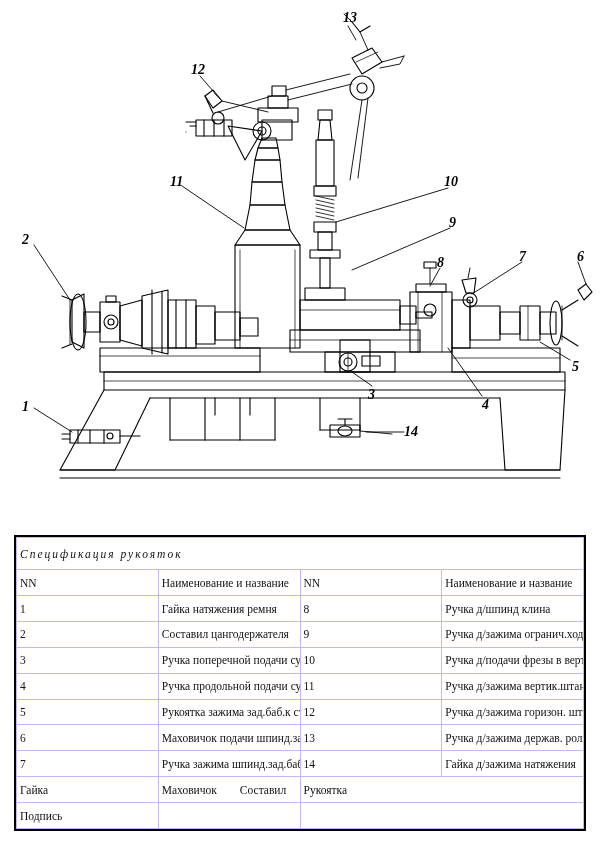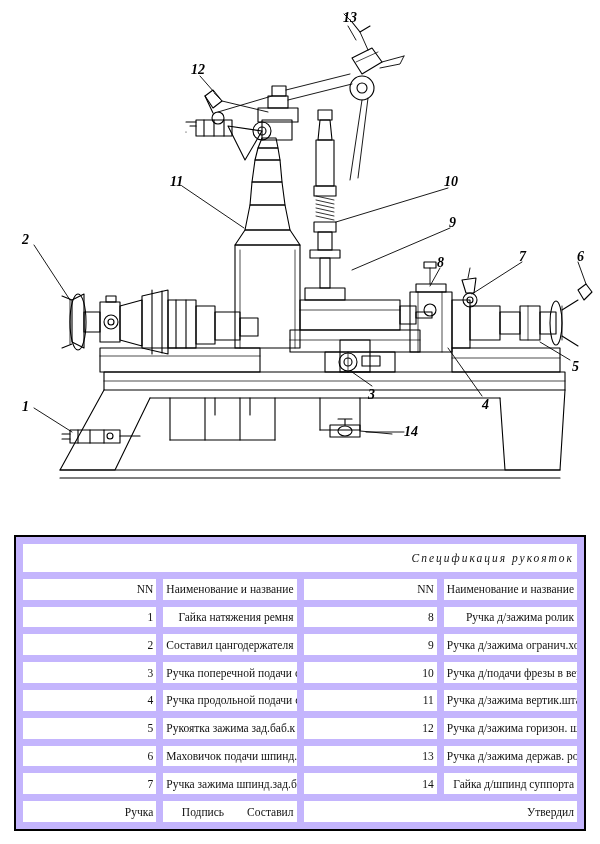--- a/index.html
+++ b/index.html
@@ -6,21 +6,21 @@
   body{width:600px;height:844px;position:relative;font-family:"Liberation Serif",serif;color:#111;overflow:hidden;}
   #sheet{position:absolute;left:0;top:0;width:600px;height:844px;}
   svg.layer{position:absolute;left:0;top:0;width:600px;height:844px;}
 
   
   .callout{position:absolute;font-family:"Liberation Serif",serif;font-size:14px;font-style:italic;font-weight:700;color:#000;line-height:1;}
 
   
   #spec{position:absolute;left:14px;top:535px;width:572px;height:296px;border:2px solid #000;box-sizing:border-box;}
   #spec table{border-collapse:collapse;width:100%;height:100%;table-layout:fixed;}
-  #spec td{border:7px solid #c4b5fd;padding:0 3px;font-size:11.5px;text-align:right;vertical-align:middle;white-space:nowrap;overflow:hidden;}
+  #spec td{border:1px solid #c4b5fd;padding:0 3px;font-size:11.5px;text-align:left;vertical-align:middle;white-space:nowrap;overflow:hidden;}
   .title-cell{font-size:16px;letter-spacing:2px;font-style:italic;font-weight:400;}
   .hdr{font-size:12.5px;}
   .num{width:30px;font-size:13px;}
   .nm{text-align:center;}
   .small{font-size:10.3px;}
   .xsmall{font-size:9.4px;}
   .foot{font-size:12.5px;}
   .c-narrow{width:62px;}
 </style>
 </head>
@@ -209,21 +209,21 @@
         <td class="num hdr">NN</td>
         <td class="nm hdr">Наименование и название</td>
         <td class="num hdr">NN</td>
         <td class="nm hdr">Наименование и название</td>
       </tr>
 
       <tr style="height:24px;">
         <td class="num">1</td>
         <td class="nm">Гайка натяжения ремня</td>
         <td class="num">8</td>
-        <td class="nm">Ручка д/зажима ролик</td>
+        <td class="nm">Ручка д/шпинд клина</td>
       </tr>
       <tr style="height:24px;">
         <td class="num">2</td>
         <td class="nm small">Составил цангодержателя</td>
         <td class="num">9</td>
         <td class="nm xsmall">Ручка д/зажима огранич.хода суп</td>
       </tr>
       <tr style="height:24px;">
         <td class="num">3</td>
         <td class="nm small">Ручка поперечной подачи суп.</td>
@@ -245,29 +245,34 @@
       <tr style="height:24px;">
         <td class="num">6</td>
         <td class="nm small">Маховичок подачи шпинд.зад.баб.</td>
         <td class="num">13</td>
         <td class="nm xsmall">Ручка д/зажима держав. ролик</td>
       </tr>
       <tr style="height:24px;">
         <td class="num">7</td>
         <td class="nm small">Ручка зажима шпинд.зад.баб.</td>
         <td class="num">14</td>
-        <td class="nm small">Гайка д/шпинд суппорта</td>
-      </tr>
-
-      <tr style="height:24px;">
-        <td class="foot c-narrow">Ручка</td>
+        <td class="nm small">Гайка д/зажима натяжения</td>
+      </tr>
+
+      <tr style="height:24px;">
+        <td class="foot c-narrow">Гайка</td>
         <td class="foot">
-          <span>Подпись</span>
+          <span>Маховичок</span>
           &nbsp;&nbsp;&nbsp;&nbsp;&nbsp;&nbsp;
           <span>Составил</span>
         </td>
-        <td class="foot" colspan="2">Утвердил</td>
+        <td class="foot" colspan="2">Рукоятка</td>
+      </tr>
+      <tr style="height:24px;">
+        <td class="foot c-narrow">Подпись</td>
+        <td></td>
+        <td colspan="2"></td>
       </tr>
     </tbody>
       </table>
   </div>
 
 </div>
 
 </body></html>

